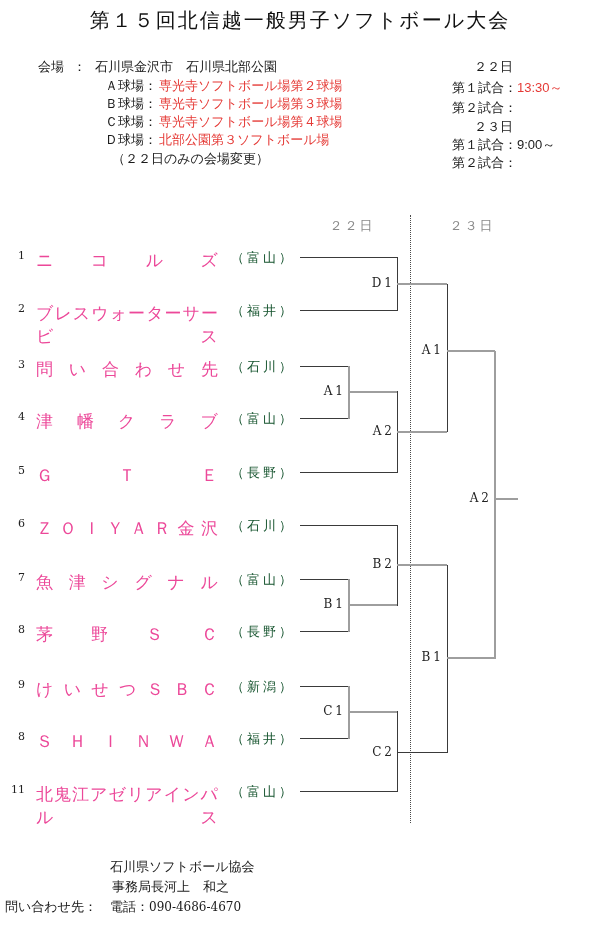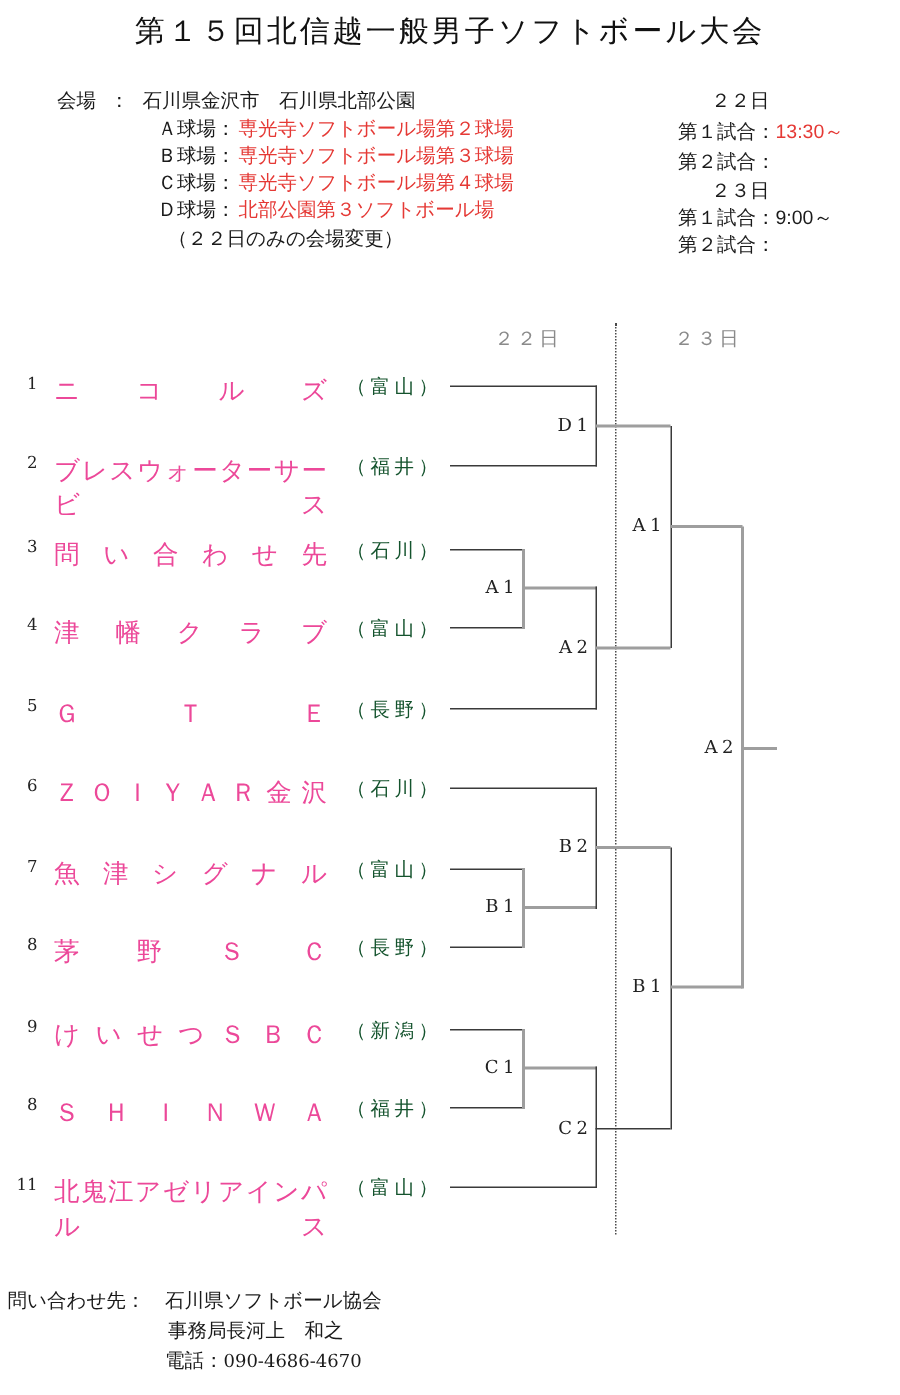--- a/index.html
+++ b/index.html
@@ -170,21 +170,21 @@
   <div class="mlabel" style="left:316px;top:384px;">A1</div>
   <div class="mlabel" style="left:365px;top:424px;">A2</div>
   <div class="mlabel" style="left:365px;top:557px;">B2</div>
   <div class="mlabel" style="left:316px;top:597px;">B1</div>
   <div class="mlabel" style="left:316px;top:704px;">C1</div>
   <div class="mlabel" style="left:365px;top:745px;">C2</div>
   <div class="mlabel" style="left:414px;top:343px;">A1</div>
   <div class="mlabel" style="left:414px;top:650px;">B1</div>
   <div class="mlabel" style="left:462px;top:491px;">A2</div>
 
-  <div class="abs t13" style="left:5px;top:859px;">問い合わせ先：</div>
+  <div class="abs t13" style="left:5px;top:899px;">問い合わせ先：</div>
   <div class="abs t13" style="left:110px;top:859px;">石川県ソフトボール協会</div>
   <div class="abs t13" style="left:112px;top:879px;">
     <span>事務局長</span><span class="role-gap">河上　和之</span>
   </div>
   <div class="abs t13" style="left:110px;top:899px;">
     <span>電話：</span><span class="serifnum">090-4686-4670</span>
   </div>
 
 </div>
 

